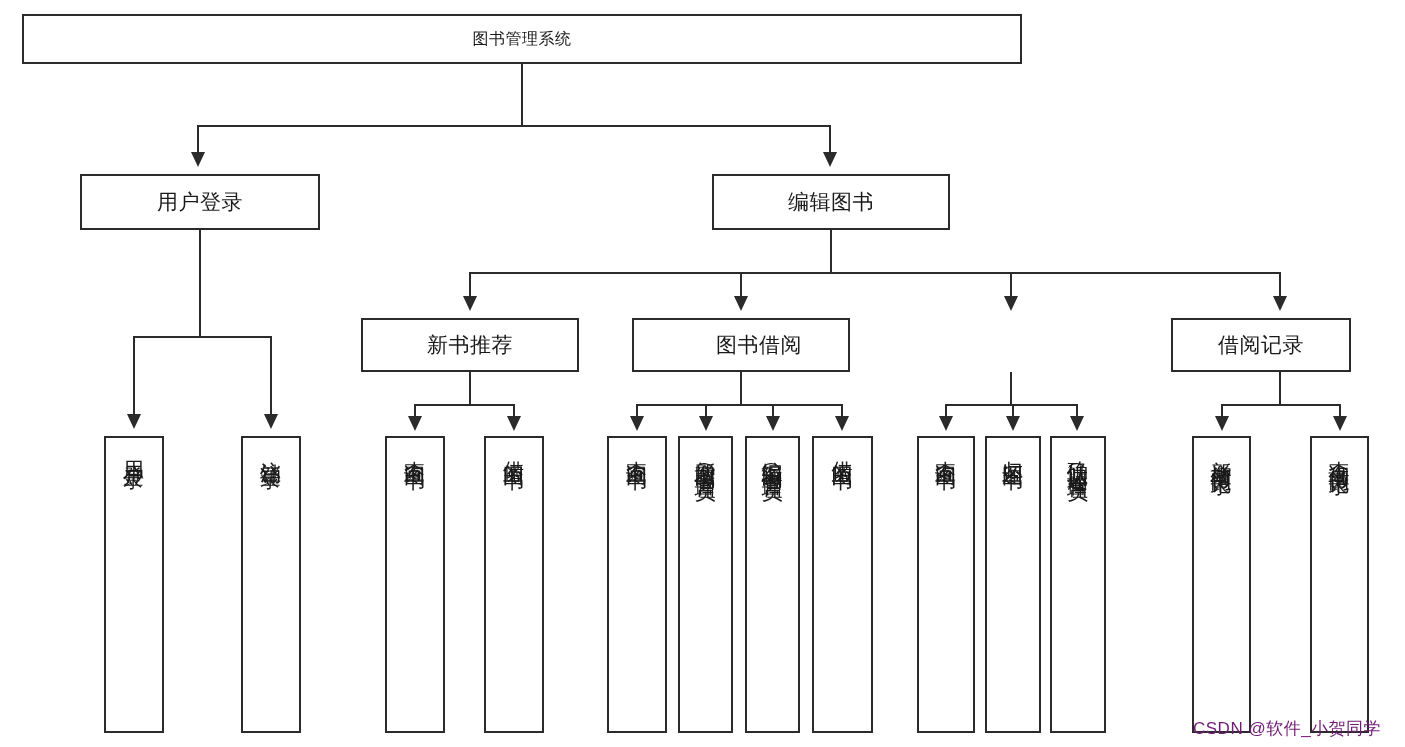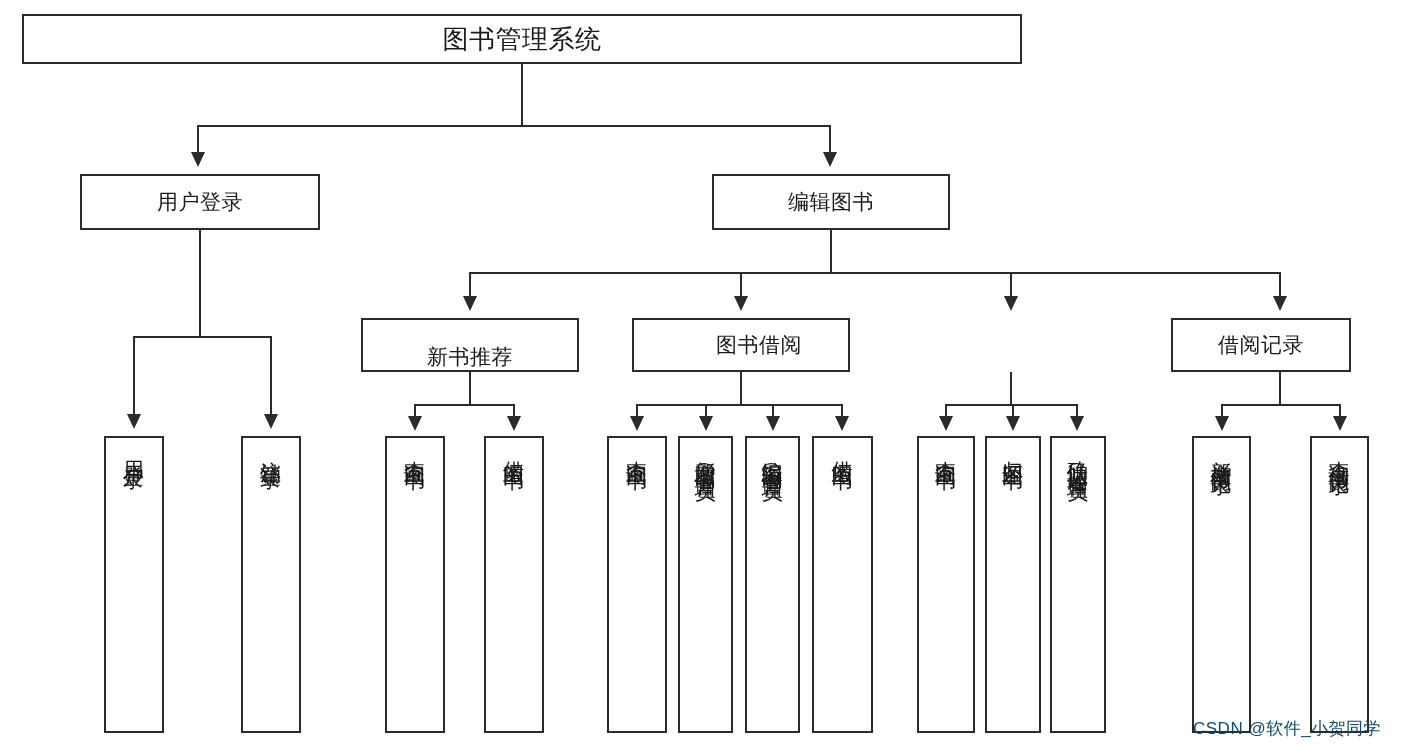--- a/index.html
+++ b/index.html
@@ -31,21 +31,21 @@
     display: block;
     text-align: center;
     line-height: 1.18;
   }
   
   .node.horiz .label {
     font-size: 21px;
     letter-spacing: 0.5px;
   }
   .node.root .label {
-    font-size: 26px;
+    font-size: 16px;
   }
   
   .node.vert {
     align-items: flex-start;
     justify-content: center;
     padding-top: 6px;
   }
   .node.vert .label {
     writing-mode: vertical-rl;
     text-orientation: upright;
@@ -68,21 +68,21 @@
   .arrow {
     position: absolute;
     width: 0;
     height: 0;
     border-left: 7px solid transparent;
     border-right: 7px solid transparent;
     border-top: 15px solid #2b2b2b;
   }
   .watermark {
     position: absolute;
-    color: #0c4a6e;
+    color: #701a75;
     font-size: 17px;
     white-space: nowrap;
     letter-spacing: 0.5px;
   }
 </style>
 </head>
 <body>
 
 <div id="canvas">
 
@@ -91,21 +91,21 @@
   </div>
 
   <div class="node horiz" style="left:80px; top:174px; width:240px; height:56px;">
     <span class="label">用户登录</span>
   </div>
 
   <div class="node horiz" style="left:712px; top:174px; width:238px; height:56px;">
     <span class="label">编辑图书</span>
   </div>
 
-  <div class="node horiz" style="left:361px; top:318px; width:218px; height:54px;align-items:flex-end;">
+  <div class="node horiz" style="left:361px; top:318px; width:218px; height:54px;">
     <span class="label">新书推荐</span>
   </div>
 
   <div class="node horiz" style="left:632px; top:318px; width:218px; height:54px;padding-left:36px;">
     <span class="label">图书借阅</span>
   </div>
 
 
   <div class="node horiz" style="left:1171px; top:318px; width:180px; height:54px;">
     <span class="label">借阅记录</span>

